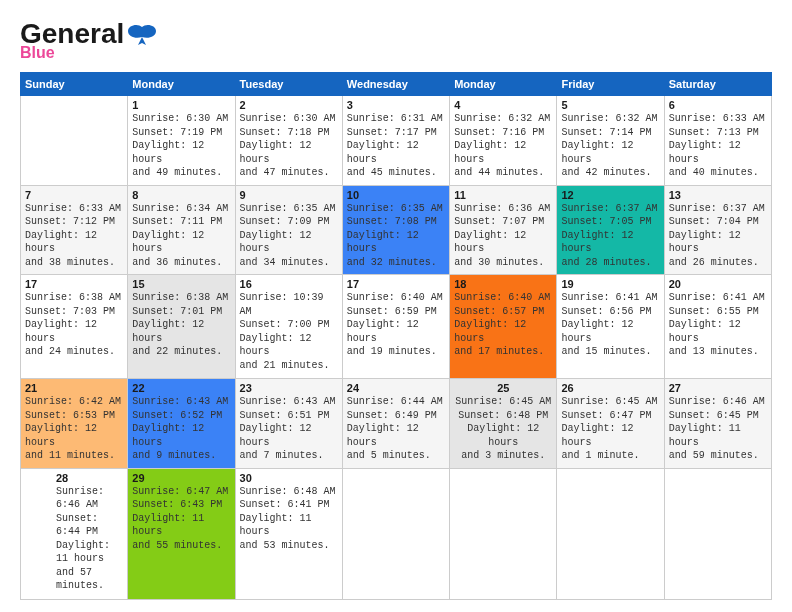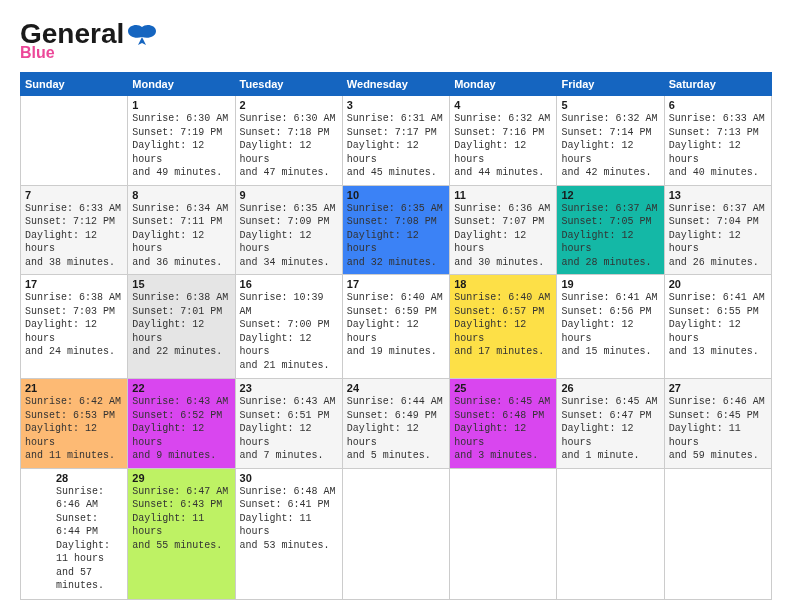--- a/index.html
+++ b/index.html
@@ -236,21 +236,21 @@
 Daylight: 12 hours
 and 21 minutes.</div>
           </td>
           <td style="background: rgb(255, 255, 255);">
             <span class="day-num">17</span>
             <div class="day-info" style="white-space: pre-line;">Sunrise: 6:40 AM
 Sunset: 6:59 PM
 Daylight: 12 hours
 and 19 minutes.</div>
           </td>
-          <td style="background: #fde047;">
+          <td style="background: #f97316;">
             <span class="day-num">18</span>
             <div class="day-info" style="white-space: pre-line;">Sunrise: 6:40 AM
 Sunset: 6:57 PM
 Daylight: 12 hours
 and 17 minutes.</div>
           </td>
           <td style="background: rgb(255, 255, 255);">
             <span class="day-num">19</span>
             <div class="day-info" style="white-space: pre-line;">Sunrise: 6:41 AM
 Sunset: 6:56 PM
@@ -266,42 +266,42 @@
           </td>
         </tr>
         <tr>
           <td style="background: #fdba74;">
             <span class="day-num">21</span>
             <div class="day-info" style="white-space: pre-line;">Sunrise: 6:42 AM
 Sunset: 6:53 PM
 Daylight: 12 hours
 and 11 minutes.</div>
           </td>
-          <td style="background: #d946ef;">
+          <td style="background: #3b82f6;">
             <span class="day-num">22</span>
             <div class="day-info" style="white-space: pre-line;">Sunrise: 6:43 AM
 Sunset: 6:52 PM
 Daylight: 12 hours
 and 9 minutes.</div>
           </td>
           <td style="background: rgb(245, 245, 245);">
             <span class="day-num">23</span>
             <div class="day-info" style="white-space: pre-line;">Sunrise: 6:43 AM
 Sunset: 6:51 PM
 Daylight: 12 hours
 and 7 minutes.</div>
           </td>
           <td style="background: rgb(245, 245, 245);">
             <span class="day-num">24</span>
             <div class="day-info" style="white-space: pre-line;">Sunrise: 6:44 AM
 Sunset: 6:49 PM
 Daylight: 12 hours
 and 5 minutes.</div>
           </td>
-          <td style="background: #d946ef;">
+          <td style="background: #e5e5e5; text-align: center;">
             <span class="day-num">25</span>
             <div class="day-info" style="white-space: pre-line;">Sunrise: 6:45 AM
 Sunset: 6:48 PM
 Daylight: 12 hours
 and 3 minutes.</div>
           </td>
           <td style="background: rgb(245, 245, 245);">
             <span class="day-num">26</span>
             <div class="day-info" style="white-space: pre-line;">Sunrise: 6:45 AM
 Sunset: 6:47 PM
@@ -317,21 +317,21 @@
           </td>
         </tr>
         <tr>
           <td style="background: rgb(255, 255, 255); padding-left: 35px;">
             <span class="day-num">28</span>
             <div class="day-info" style="white-space: pre-line;">Sunrise: 6:46 AM
 Sunset: 6:44 PM
 Daylight: 11 hours
 and 57 minutes.</div>
           </td>
-          <td style="background: #bef264;">
+          <td style="background: #84cc16;">
             <span class="day-num">29</span>
             <div class="day-info" style="white-space: pre-line;">Sunrise: 6:47 AM
 Sunset: 6:43 PM
 Daylight: 11 hours
 and 55 minutes.</div>
           </td>
           <td style="background: rgb(255, 255, 255);">
             <span class="day-num">30</span>
             <div class="day-info" style="white-space: pre-line;">Sunrise: 6:48 AM
 Sunset: 6:41 PM

